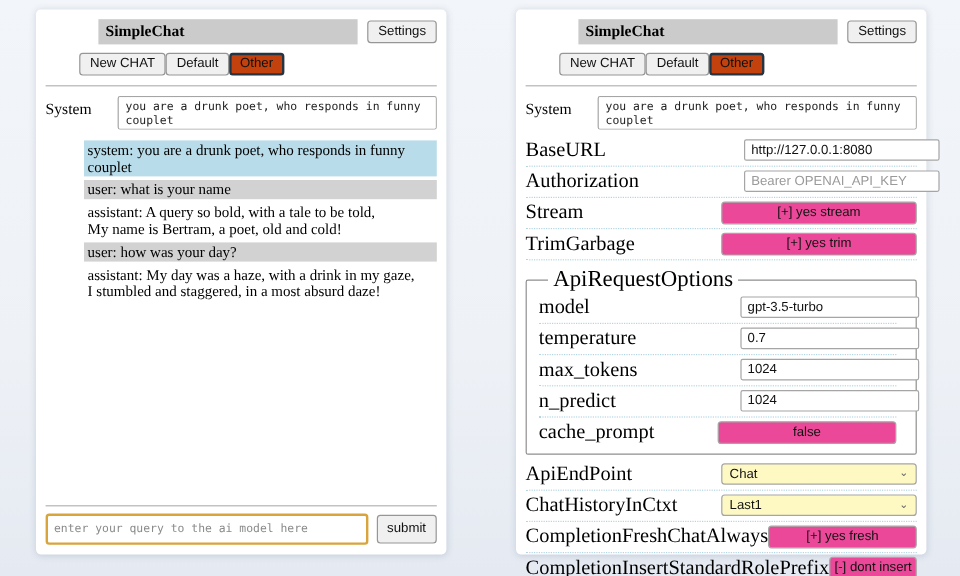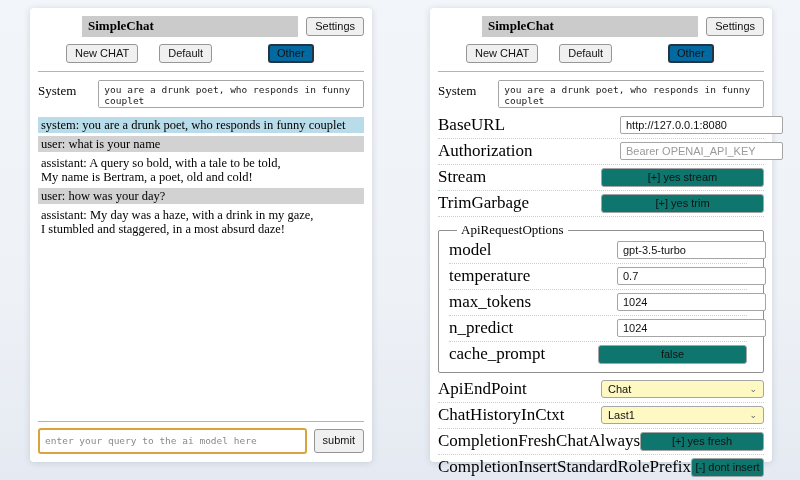--- a/index.html
+++ b/index.html
@@ -24,42 +24,42 @@
     flex:1;background:#cbcbcb;padding:2px 6px 3px;
     font-weight:bold;font-size:13px;color:#000;margin-left:44px;
   }
   button{
     font-family:"Liberation Sans",sans-serif;font-size:11px;color:#111;
     background:#f0f0f0;border:1px solid #969696;border-radius:3px;
     padding:2px 8px;line-height:1.2;
   }
 
   
-  .sessions{display:flex;gap:21px;margin-top:7px;padding-left:28px;}
+  .sessions{display:flex;gap:0;margin-top:7px;padding-left:28px;}
   .session-selected{
-    background:#0369a1;border:2px solid #243442;padding:1px 7px;margin-left:35px;
+    background:#c2410c;border:2px solid #243442;padding:1px 7px;
   }
 
   hr{border:none;border-top:1px solid #b3b3b3;margin:8px 0 6px;}
 
   
   .system-row{display:flex;gap:22px;margin-top:2px;align-items:flex-start;}
   .system-row label{font-size:13px;padding-top:3px;}
   textarea{
     font-family:"DejaVu Sans Mono",monospace;font-size:9.5px;color:#222;
     border:1px solid #a5a5a5;border-radius:2px;resize:none;outline:none;
     padding:3px 5px;box-sizing:border-box;
   }
   .system-text{flex:1;height:28px;}
 
   
   .chat-area{margin-top:9px;}
   .msg{
     font-size:12.5px;line-height:1.12;padding:1px 3px;margin-bottom:3px;
-    white-space:pre-line;color:#000;
+    white-space:pre-line;color:#000;margin-left:32px;
   }
   .msg.system{background:#b9dcea;}
   .msg.user{background:#d2d2d2;}
   .msg.assistant{background:transparent;}
 
   .spacer{flex:1;}
 
   
   .input-row{display:flex;gap:7px;align-items:center;}
   .query{flex:1;height:26px;padding:5px 5px;border-radius:3px;}
@@ -73,32 +73,32 @@
     display:grid;grid-template-columns:1fr 1fr;align-items:center;
     padding:2px 0 3px;border-bottom:1px dotted #b4d6e4;min-height:18px;
   }
   .srow .slabel{font-size:17px;color:#000;}
   .tinput{
     width:100%;box-sizing:border-box;
     font-family:"Liberation Sans",sans-serif;font-size:11px;color:#111;
     border:1px solid #a5a5a5;border-radius:2px;padding:2px 5px;outline:none;margin-left:19px;
   }
   .tinput::placeholder{color:#9a9a9a;}
-  .wbtn{width:100%;background:#0f766e;border:1px solid #a5a5a5;padding:2px 0;}
+  .wbtn{width:100%;background:#ec4899;border:1px solid #a5a5a5;padding:2px 0;}
   .sel{
     width:100%;box-sizing:border-box;display:flex;justify-content:space-between;
     align-items:center;background:#fef9c3;border:1px solid #a5a5a5;border-radius:3px;
     font-family:"Liberation Sans",sans-serif;font-size:11px;padding:2px 6px;color:#111;
   }
   .chev{color:#666;font-size:9px;line-height:1;font-family:"DejaVu Sans",sans-serif;}
   fieldset{
     margin:5px 0 4px;border:1px solid #8f8f8f;border-radius:2px;
     padding:0 16px 5px 10px;
   }
-  legend{font-size:13px;padding:0 4px;margin-left:8px;}
+  legend{font-size:19px;padding:0 4px;margin-left:8px;}
 </style>
 </head>
 <body>
 
 <section class="panel" id="panel-chat">
   <div class="hdr">
     <div class="heading-bar">SimpleChat</div>
     <button>Settings</button>
   </div>
 

